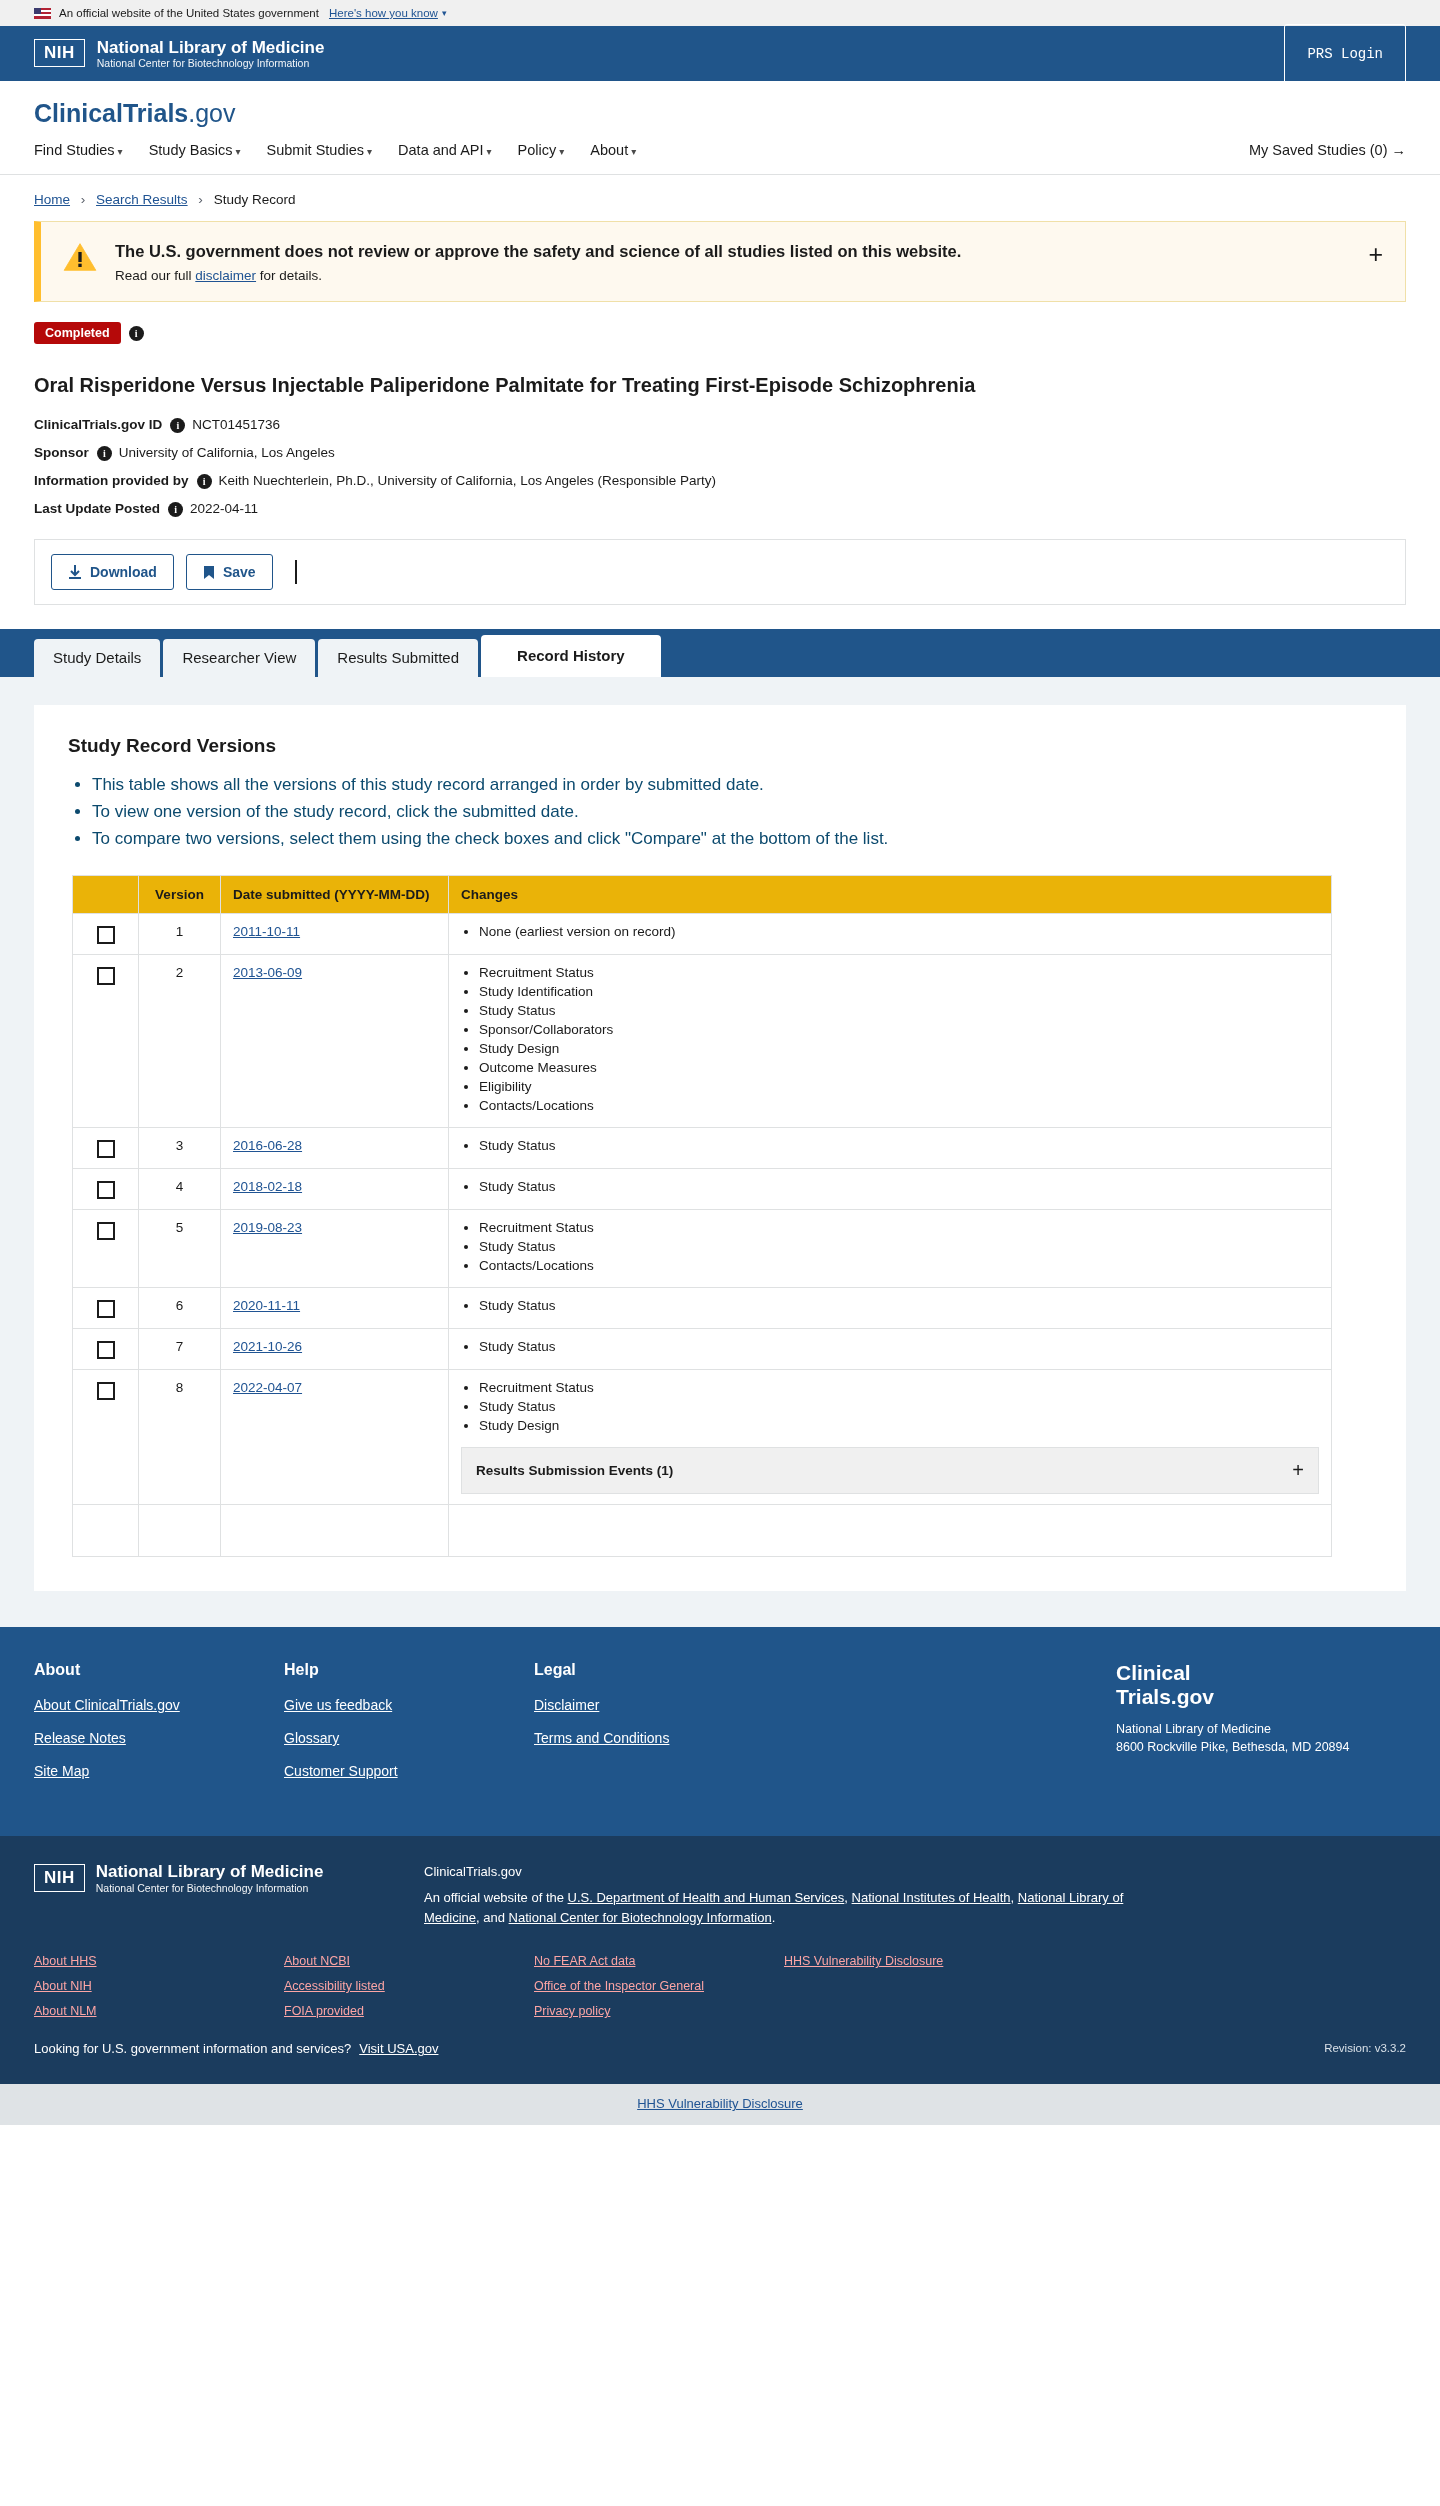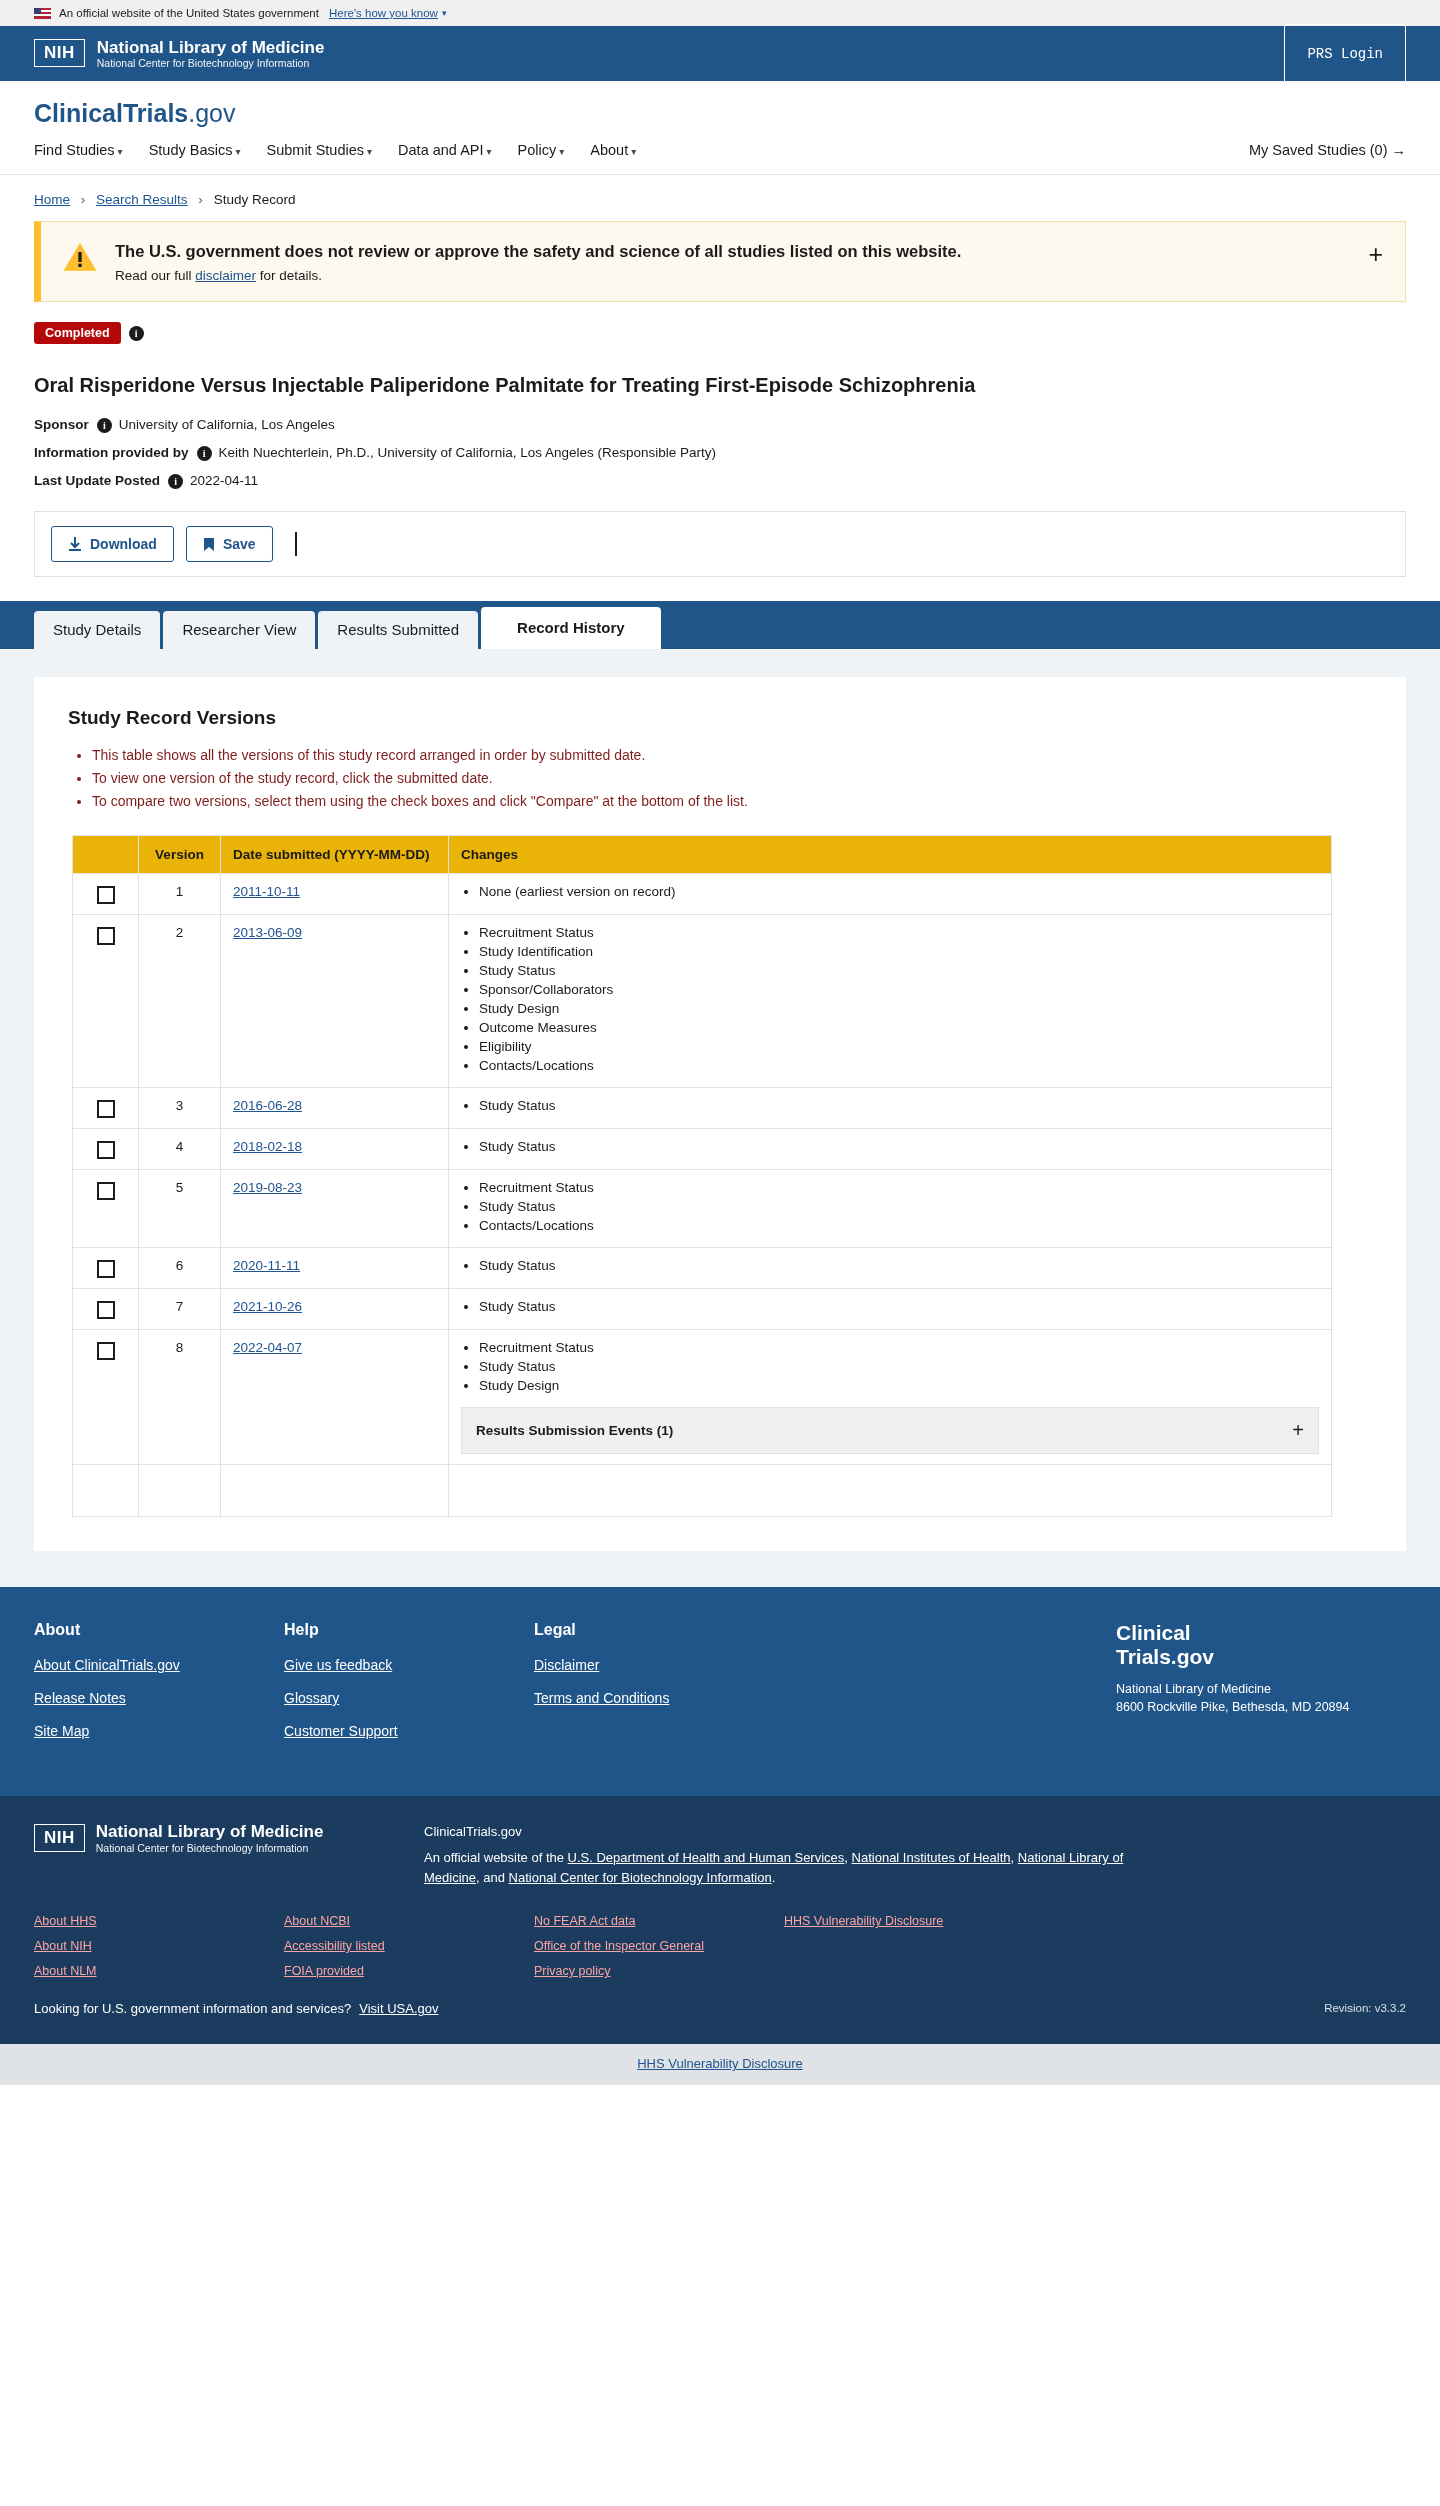--- a/index.html
+++ b/index.html
@@ -164,21 +164,21 @@
     cursor:pointer;
     line-height: 1.2;
   }
   .tab.active { background:#fff; font-weight:bold; padding: 12px 36px;}
 
   
   .content-area { background:#eff3f6; padding: 28px 34px 36px 34px;}
   .card { background:#fff; padding: 30px 34px 34px 34px; }
   .card h2 { font-size: 19px; margin:0 0 18px 0; }
   .bullets { margin: 0 0 26px 0; padding-left: 24px; }
-  .bullets li { font-size: 14px; margin-bottom: 7px; color:#7f1d1d;}
+  .bullets li { font-size: 17px; margin-bottom: 7px; color:#0c4a6e;}
 
   table.versions { border-collapse: collapse; width: 100%; max-width: 1260px; margin-left: 4px;}
   table.versions th {
     background:#eab308;
     border:1px solid #dfe1e2;
     font-size:13.5px;
     text-align:left;
     padding: 11px 12px;
     vertical-align: top;
     font-weight: bold;
@@ -313,20 +313,23 @@
 </div>
 
 <div class="summary">
   <div class="status-row">
     <span class="badge-completed">Completed</span>
     <i class="info-i">i</i>
   </div>
   <h1 class="study-title">Oral Risperidone Versus Injectable Paliperidone Palmitate for Treating First-Episode Schizophrenia</h1>
 
   <div class="meta-row">
+    <b>ClinicalTrials.gov ID</b><i class="info-i">i</i><span class="val">NCT01451736</span>
+  </div>
+  <div class="meta-row">
     <b>Sponsor</b><i class="info-i">i</i><span class="val">University of California, Los Angeles</span>
   </div>
   <div class="meta-row">
     <b>Information provided by</b><i class="info-i">i</i><span class="val">Keith Nuechterlein, Ph.D., University of California, Los Angeles (Responsible Party)</span>
   </div>
   <div class="meta-row">
     <b>Last Update Posted</b><i class="info-i">i</i><span class="val">2022-04-11</span>
   </div>
 </div>
 

